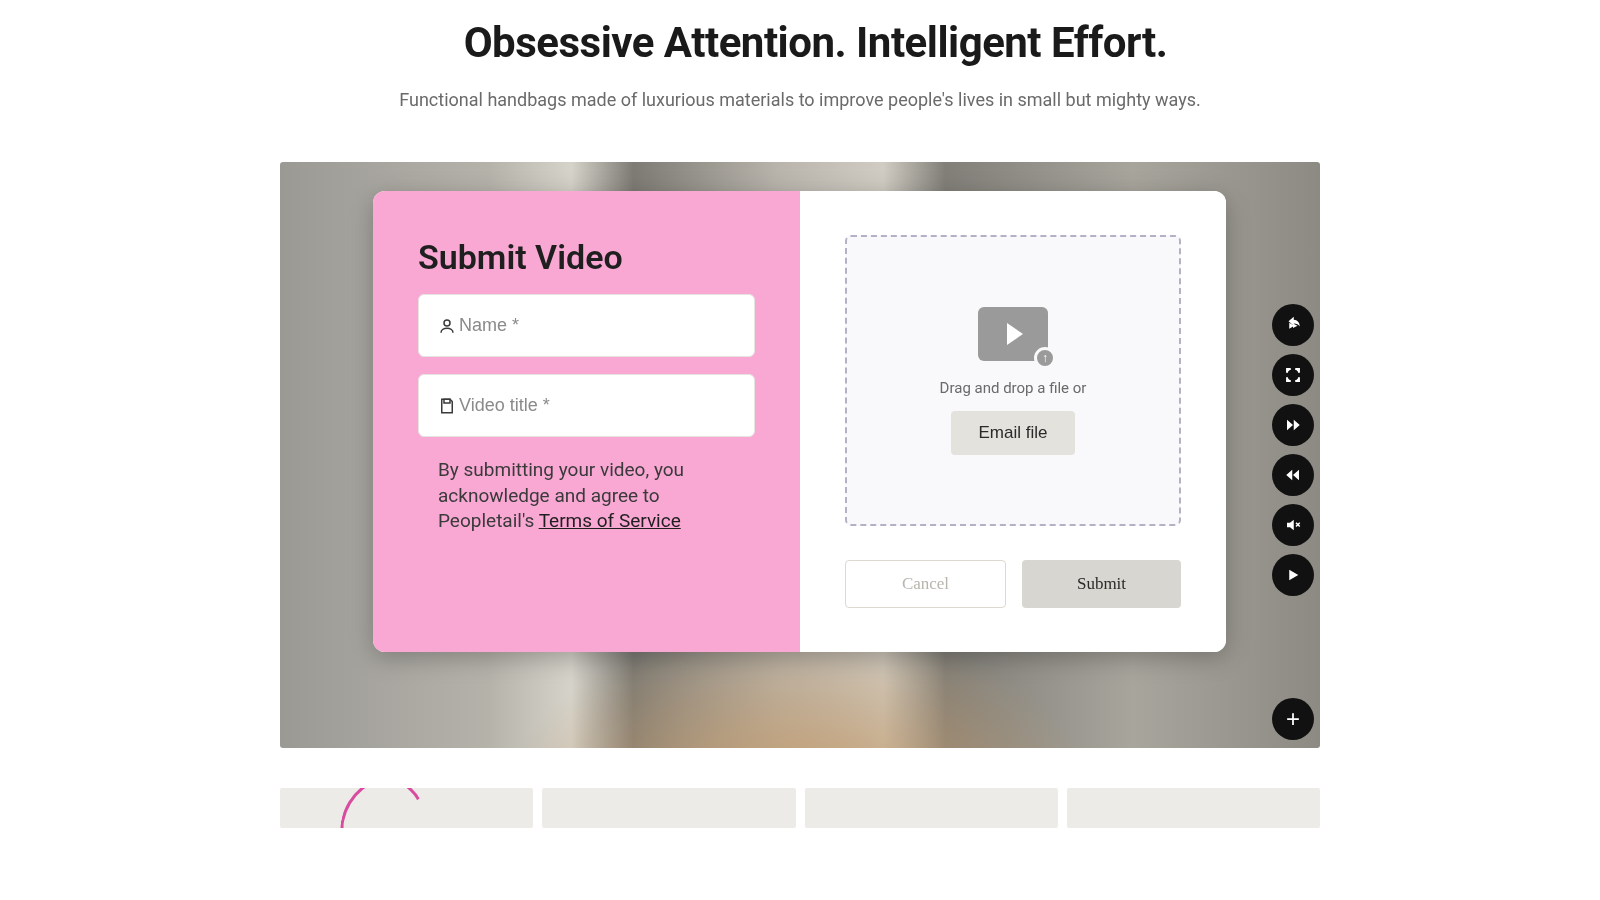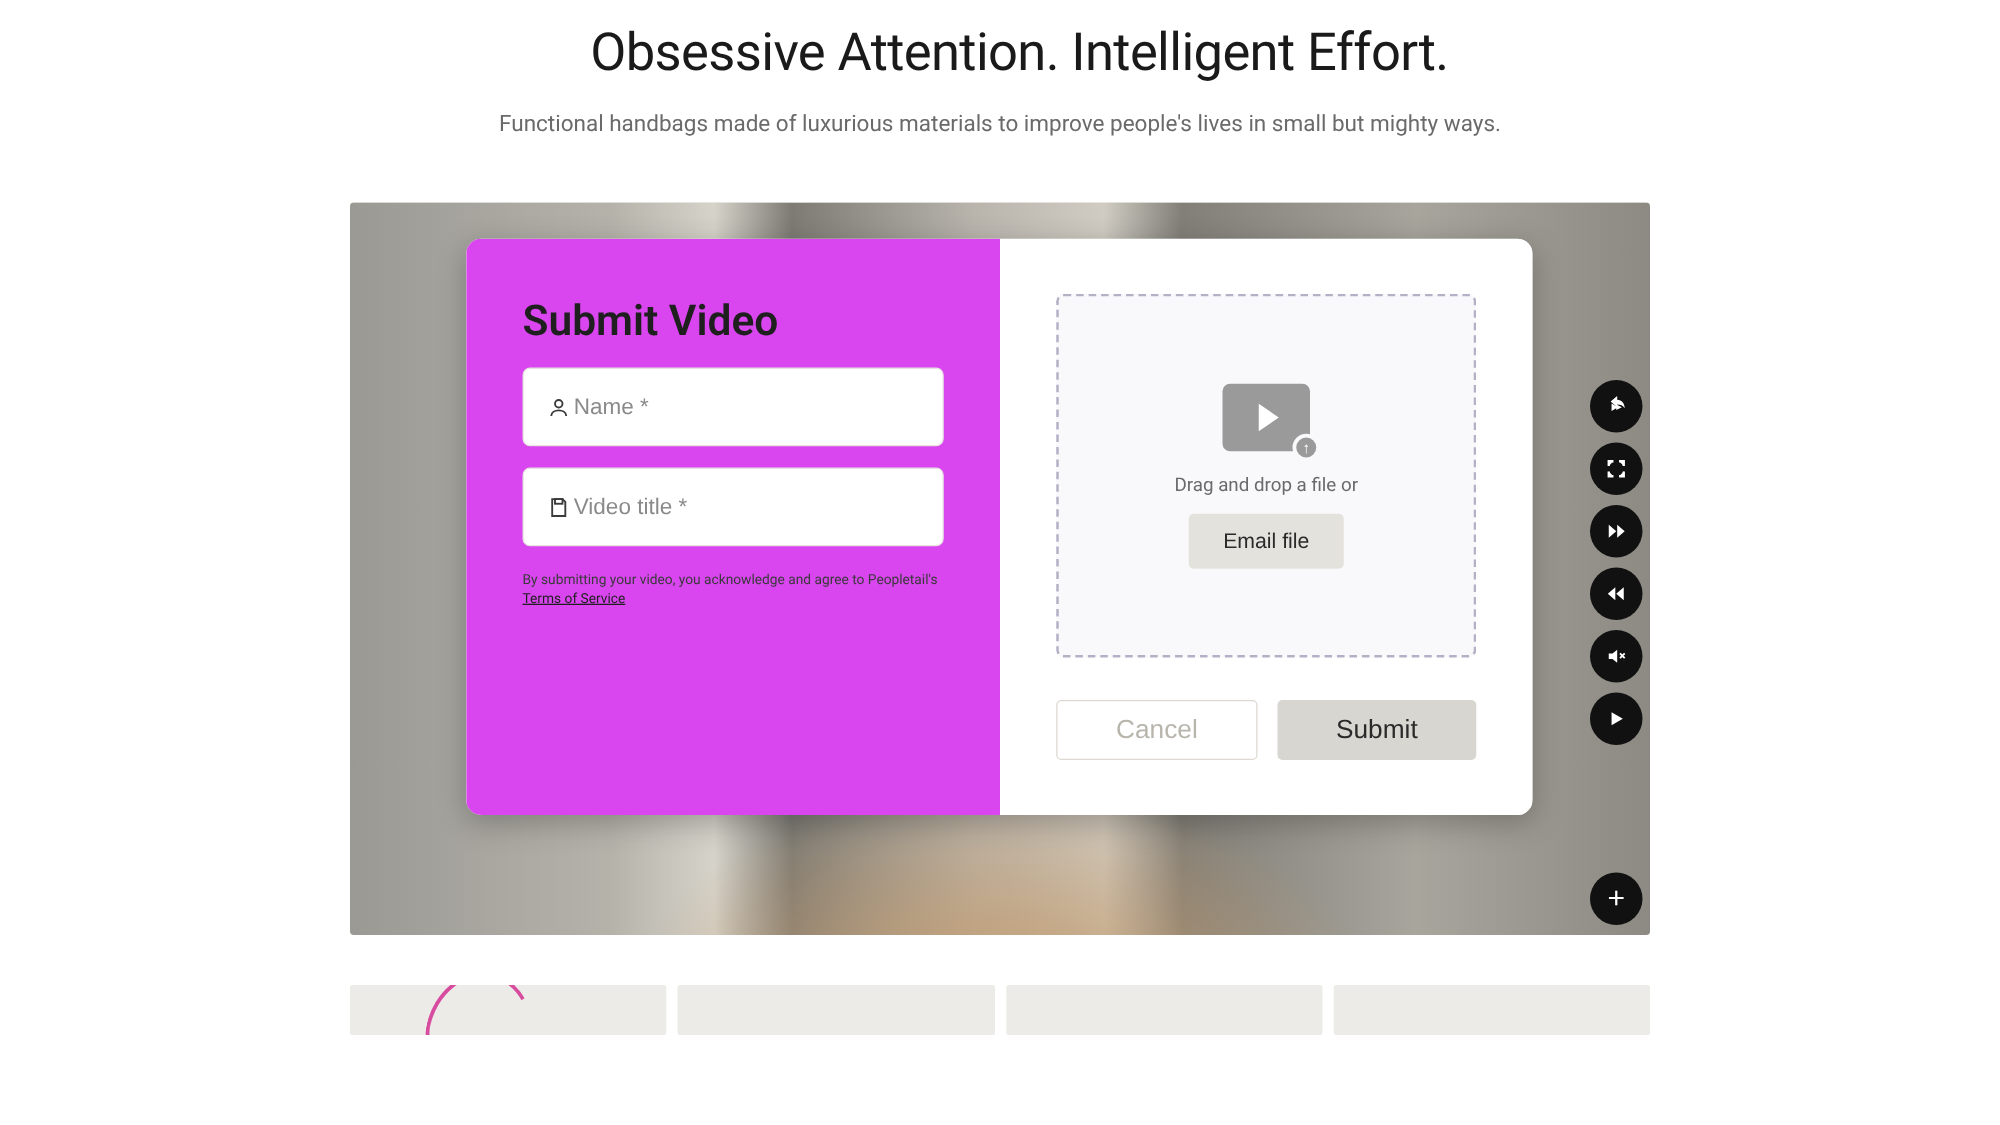--- a/index.html
+++ b/index.html
@@ -12,21 +12,21 @@
     overflow: hidden;
   }
   .page {
     width: 100%;
     display: flex;
     flex-direction: column;
     align-items: center;
   }
   .headline {
     font-size: 42px;
-    font-weight: 400;
+    font-weight: 700;
     letter-spacing: -0.5px;
     margin-top: 18px;
     color: #1a1a1a;
     margin-left: 31px;
   }
   .subheadline {
     font-size: 18px;
     color: #6a6a6a;
     margin-top: 22px;
   }
@@ -49,21 +49,21 @@
     width: 853px;
     height: 461px;
     background: #fff;
     border-radius: 12px;
     display: flex;
     overflow: hidden;
     box-shadow: 0 6px 24px rgba(0,0,0,0.25);
   }
   .modal-left {
     width: 427px;
-    background: #d946ef;
+    background: #f9a8d4;
     padding: 46px 45px 30px 45px;
     display: flex;
     flex-direction: column;
   }
   .modal-title {
     font-size: 34px;
     font-weight: 600;
     color: #1f1f1f;
   }
   .field {
@@ -83,23 +83,24 @@
     outline: none;
     font-size: 18px;
     color: #333;
     flex: 1;
     background: transparent;
   }
   .field input::placeholder { color: #8a8a8a; }
   .field .icon { width: 20px; height: 20px; display:flex; align-items:center; justify-content:center; color:#3a3a3a; }
   .legal {
     margin-top: 20px;
-    font-size: 11px;
+    font-size: 19px;
     line-height: 1.35;
     color: #3a3a3a;
+    margin-left: 20px;
   }
   .legal a { color: #1f1f1f; text-decoration: underline; }
   .modal-right {
     flex: 1;
     background: #fff;
     padding: 44px 45px 30px 45px;
     display: flex;
     flex-direction: column;
   }
   .dropzone {
@@ -153,22 +154,23 @@
   }
   .action-row {
     margin-top: 34px;
     display: flex;
     gap: 16px;
   }
   .btn {
     flex: 1;
     height: 48px;
     border-radius: 4px;
-    font-size: 21px;
+    font-size: 17px;
     cursor: pointer;
+    font-family: Liberation Serif, serif;
   }
   .btn-cancel {
     background: #fff;
     border: 1px solid #ddd9d1;
     color: #b8b5ad;
   }
   .btn-submit {
     background: #d8d6d0;
     border: none;
     color: #2a2a2a;

